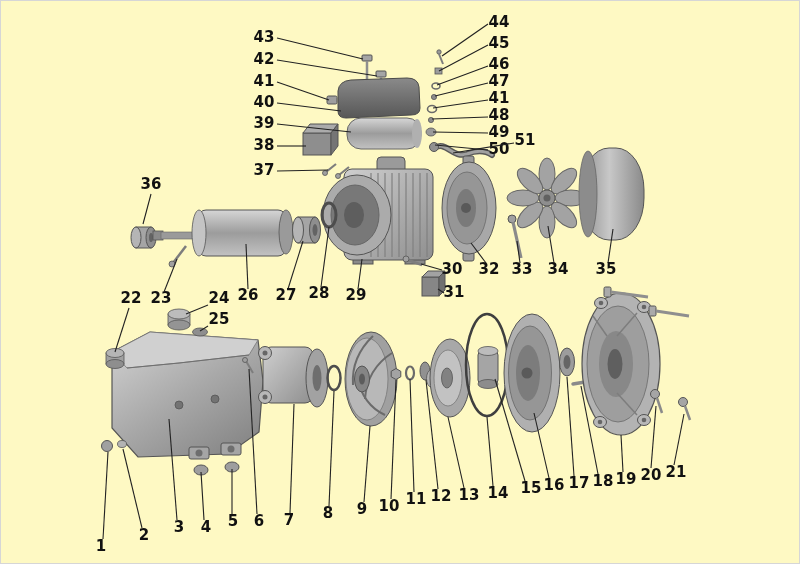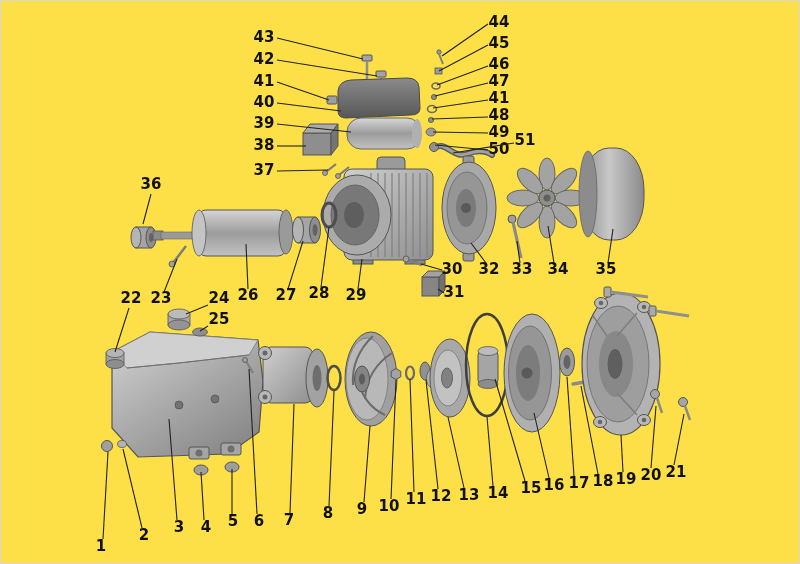--- a/index.html
+++ b/index.html
@@ -1,19 +1,19 @@
 <!DOCTYPE html>
 <html><head>
 <meta charset="utf-8">
 <style>
   html,body{margin:0;padding:0;background:#ffffff;}
   .stage{
     position:relative;
     width:800px;height:564px;
-    background:#fde047;
+    background:#fef9c3;
     border:1px solid #d6d6d6;
     box-sizing:border-box;
     overflow:hidden;
     font-family:"DejaVu Sans", sans-serif;
   }
   svg{position:absolute;left:0;top:0;}
   #callouts-layer text{
     font-family:"DejaVu Sans", sans-serif;
     font-size:15px;
     font-weight:bold;

